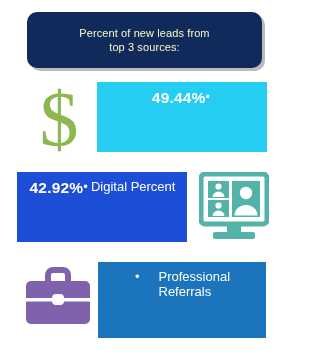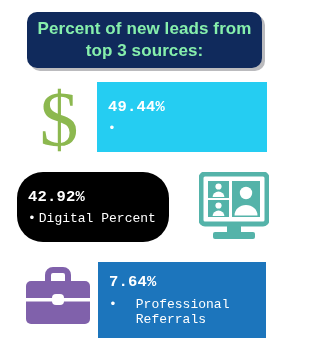--- a/index.html
+++ b/index.html
@@ -30,45 +30,43 @@
     height: 56px;
     background: #102A5C;
     border-radius: 10px;
     box-shadow: 3px 3px 0 rgba(30,30,40,0.30);
     display: flex;
     align-items: center;
     justify-content: center;
     text-align: center;
   }
   .header-title {
-    color: #86efac;
-    font-size: 17px;
-    font-weight: bold;
+    color: #fef9c3;
+    font-size: 11px;
+    font-weight: normal;
     line-height: 1.30;
     letter-spacing: 0.1px;
     padding: 0 10px;
     white-space: pre-line;
   }
 
   
   .row {
     position: absolute;
     left: 0;
     width: 288px;
   }
 
   .stat-box {
     position: absolute;
     box-sizing: border-box;
     padding: 7px 10px 6px 11px;
     color: #ffffff;
     display: flex;
-    flex-direction: column;
     justify-content: center;
-    font-family: Liberation Mono, monospace;
   }
   .stat-pct {
     font-size: 15.5px;
     font-weight: bold;
     line-height: 1.15;
     margin-bottom: 5px;
     letter-spacing: 0.2px;
   }
   .stat-label {
     font-size: 13px;
@@ -99,24 +97,23 @@
     left: 30px;
     top: 80px;
     width: 58px;
     height: 76px;
   }
 
   
   #row-digital .stat-box {
     left: 17px;
     top: 172px;
-    width: 152px;
+    width: 170px;
     height: 70px;
-    background: #000000;
-    border-radius: 26px;
+    background: #1d4ed8;
   }
   .icon-monitor {
     position: absolute;
     left: 199px;
     top: 172px;
     width: 70px;
     height: 72px;
   }
 
   
@@ -206,21 +203,20 @@
 
         <rect x="4" y="19" width="64" height="43" rx="5" ry="5" fill="#8061AB"></rect>
 
         <rect x="4" y="36" width="64" height="3.5" fill="#ffffff"></rect>
 
         <rect x="30" y="32" width="12" height="11" rx="4" ry="4" fill="#ffffff"></rect>
       </svg>
     </div>
 
     <div class="stat-box">
-      <div class="stat-pct">7.64%</div>
       <div class="stat-label">
         <span class="bullet">•</span>
         <span class="label-text" style="white-space: pre-line; margin-left: 16px;">Professional
  Referrals</span>
       </div>
     </div>
   </div>
 
 </div>
 

